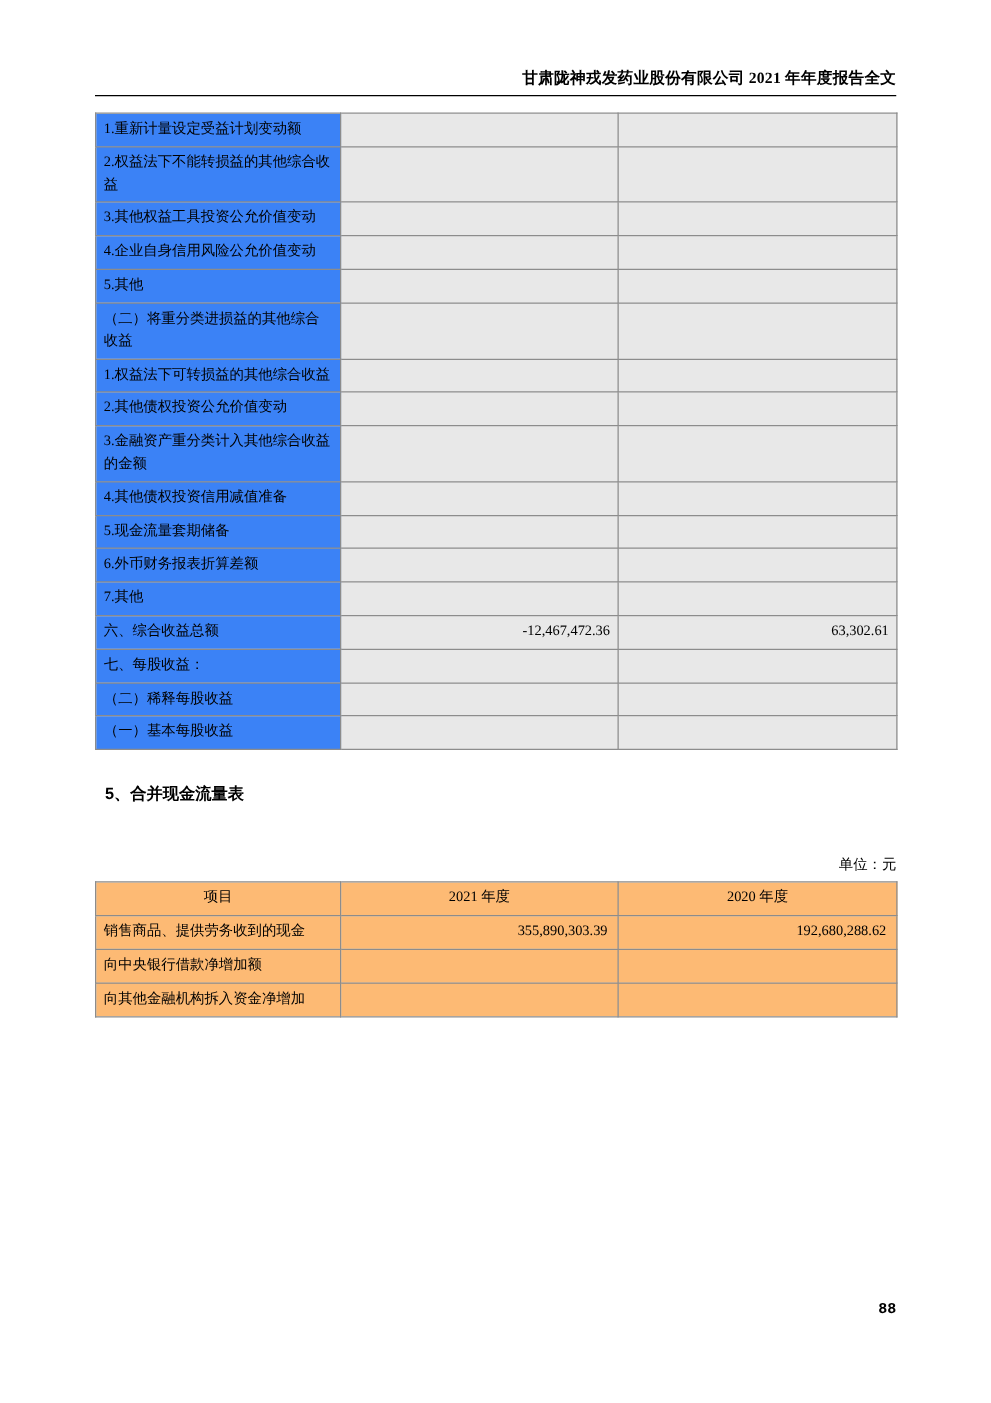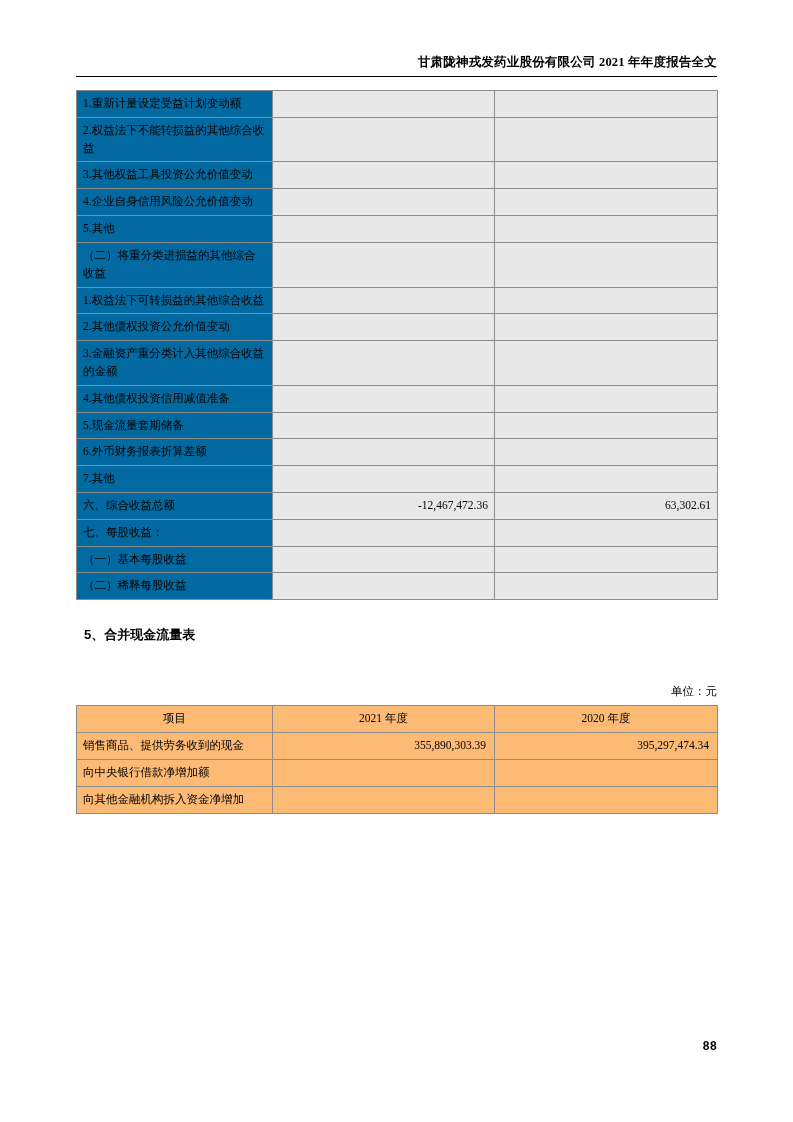--- a/index.html
+++ b/index.html
@@ -52,21 +52,21 @@
     font-size: 11.5px;
   }
   table.fin td {
     border: 1px solid #8c8c8c;
     padding: 4px 6px 4px 6px;
     vertical-align: middle;
     line-height: 1.55;
     word-break: break-all;
   }
   td.label {
-    background: #0369a1;
+    background: #3b82f6;
     width: 196px;
   }
   td.val {
     background: #e8e8e8;
     text-align: right;
     padding-right: 8px;
   }
   .ind0 { padding-left: 6px; }
   .ind1 { padding-left: 26px; margin-left: 24px; }
   .ind2 { padding-left: 40px; }
@@ -204,26 +204,26 @@
             <td class="label ind0">六、综合收益总额</td>
             <td class="val">-12,467,472.36</td>
             <td class="val">63,302.61</td>
           </tr>
           <tr>
             <td class="label ind0">七、每股收益：</td>
             <td class="val"></td>
             <td class="val"></td>
           </tr>
           <tr>
+            <td class="label ind1">（二）稀释每股收益</td>
+            <td class="val"></td>
+            <td class="val"></td>
+          </tr>
+          <tr>
             <td class="label ind1">（一）基本每股收益</td>
-            <td class="val"></td>
-            <td class="val"></td>
-          </tr>
-          <tr>
-            <td class="label ind1">（二）稀释每股收益</td>
             <td class="val"></td>
             <td class="val"></td>
           </tr>
         </tbody>
     </table>
 
     <div class="section-title">5、合并现金流量表</div>
 
     <div class="unit-line">单位：元</div>
 
@@ -235,21 +235,21 @@
       </colgroup>
       <tbody id="cash-body">
           <tr>
             <td class="hdr">项目</td>
             <td class="hdr">2021 年度</td>
             <td class="hdr">2020 年度</td>
           </tr>
           <tr>
             <td class="ind1">销售商品、提供劳务收到的现金</td>
             <td class="num">355,890,303.39</td>
-            <td class="num">395,297,474.34</td>
+            <td class="num">192,680,288.62</td>
           </tr>
           <tr>
             <td class="ind1">向中央银行借款净增加额</td>
             <td class="num"></td>
             <td class="num"></td>
           </tr>
           <tr>
             <td class="ind1">向其他金融机构拆入资金净增加</td>
             <td class="num"></td>
             <td class="num"></td>

